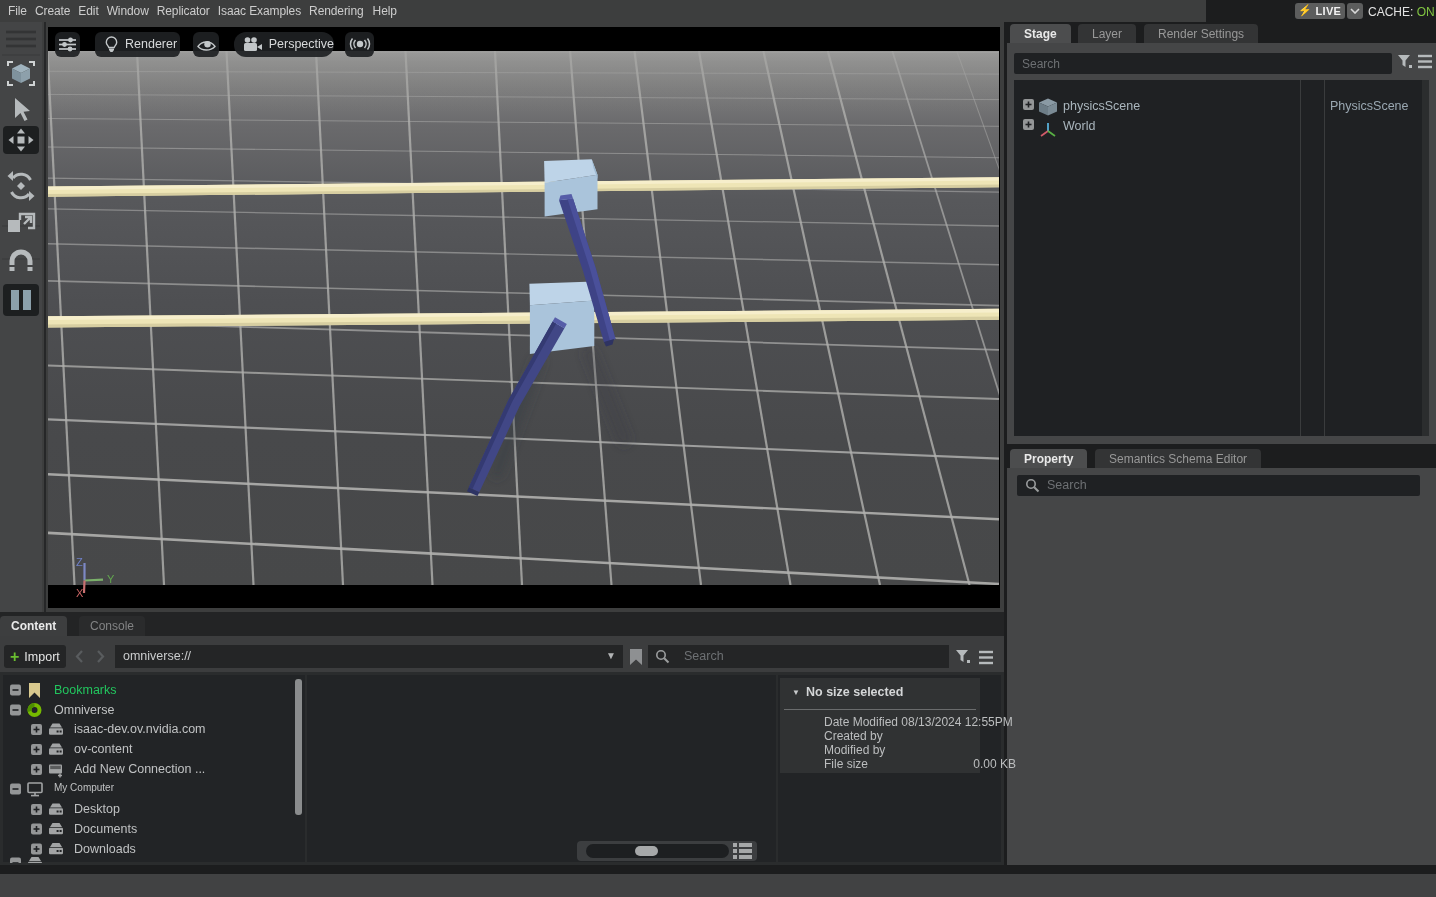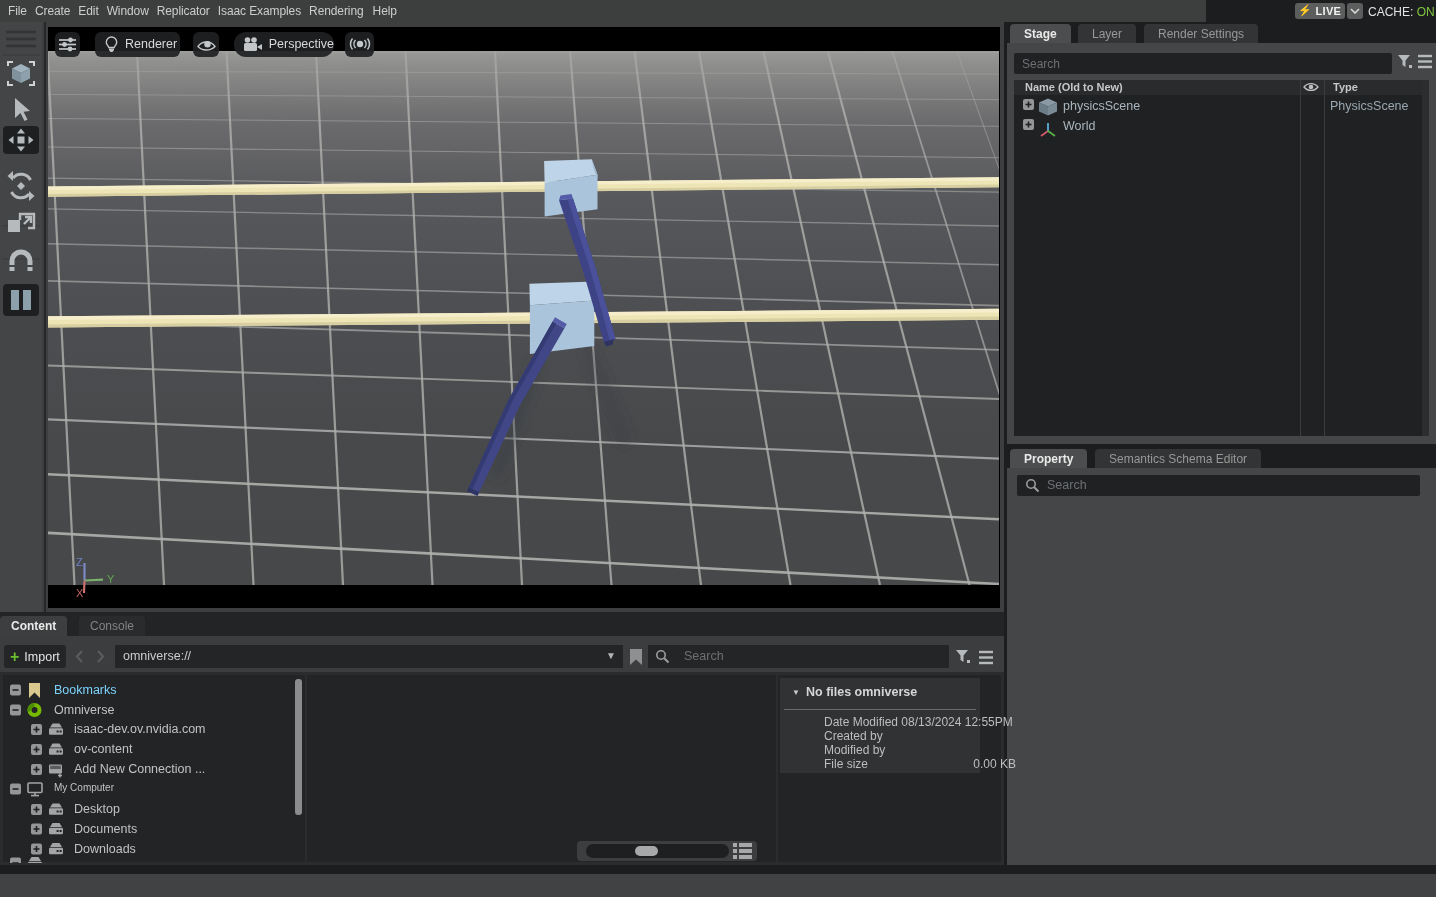--- a/index.html
+++ b/index.html
@@ -242,28 +242,20 @@
  <path d="M 1,4 L 13,4 L 8.5,9.5 L 8.5,16 L 5.5,14 L 5.5,9.5 Z" fill="#b6babc"></path>
  <rect x="12" y="14" width="3" height="3" fill="#b6babc"></rect>
  <g stroke="#b6babc" stroke-width="2.4">
           <line x1="21" y1="5" x2="35" y2="5"></line>
           <line x1="21" y1="10.5" x2="35" y2="10.5"></line>
           <line x1="21" y1="16" x2="35" y2="16"></line>
         </g>
 </svg>
 
     <div class="abs" style="left:7px;top:58px;width:415px;height:356px;background:#1f2123;">
-      <div class="abs" style="left:0;top:0;width:415px;height:15px;background:#292b2c;color:#c8c8c8;font-size:11px;font-weight:bold;">
-        <span class="abs" style="left:11px;top:1px;">Name (Old to New)</span>
-        <svg class="abs" style="left:289px;top:1px;" width="16" height="12">
-            <path d="M 1,6 C 4.5,1.5 11.5,1.5 15,6 C 11.5,10.5 4.5,10.5 1,6 Z" fill="none" stroke="#c0c0c0" stroke-width="1.3"></path>
-            <circle cx="8" cy="6" r="2.3" fill="#c0c0c0"></circle>
-          </svg>
-        <span class="abs" style="left:319px;top:1px;">Type</span>
-      </div>
       <div class="abs" style="left:286px;top:0;width:1px;height:356px;background:#3a3c3d;"></div>
       <div class="abs" style="left:310px;top:0;width:1px;height:356px;background:#3a3c3d;"></div>
       <div class="abs" style="left:408px;top:0;width:7px;height:356px;background:#2b2d2e;"></div>
 
 <svg class="abs" style="left:0;top:15px;" width="415" height="50">
   <rect x="9" y="4" width="11" height="11" rx="2" fill="#949697"></rect>
           <line x1="11.5" y1="9.5" x2="17.5" y2="9.5" stroke="#1f2123" stroke-width="1.6"></line>
           <line x1="14.5" y1="6.5" x2="14.5" y2="12.5" stroke="#1f2123" stroke-width="1.6"></line>
   <polygon points="34,3.5 43,7.5 34,11.5 25,7.5" fill="#8a9aa4"></polygon>
   <polygon points="25,7.5 34,11.5 34,20.5 25,16.5" fill="#6d7d87"></polygon>
@@ -389,21 +381,21 @@
           <rect x="46" y="172.7" width="14" height="6.5" rx="1.2" fill="#a2a4a5"></rect>
           <rect x="53.6" y="175" width="2" height="2" fill="#222426"></rect>
           <rect x="56.6" y="175" width="2" height="2" fill="#222426"></rect>
           <rect x="7" y="182.5" width="11" height="11" rx="2" fill="#949697"></rect>
           <line x1="9.5" y1="188.0" x2="15.5" y2="188.0" stroke="#1f2123" stroke-width="1.6"></line>
           <path d="M 26,186 L 28.5,182 L 35.5,182 L 38,186 Z" fill="#a2a4a5"></path>
           <rect x="25" y="186.7" width="14" height="6.5" rx="1.2" fill="#a2a4a5"></rect>
           <rect x="32.6" y="189" width="2" height="2" fill="#222426"></rect>
           <rect x="35.6" y="189" width="2" height="2" fill="#222426"></rect>
         </svg>
-        <span class="abs" style="left:51px;top:7.5px;font-size:12.5px;color:#7dd3fc;">Bookmarks</span>
+        <span class="abs" style="left:51px;top:7.5px;font-size:12.5px;color:#22c55e;">Bookmarks</span>
         <span class="abs" style="left:51px;top:27.5px;font-size:12.5px;color:#c0c2c3;">Omniverse</span>
         <span class="abs" style="left:71px;top:47.0px;font-size:12.5px;color:#c0c2c3;">isaac-dev.ov.nvidia.com</span>
         <span class="abs" style="left:71px;top:67.0px;font-size:12.5px;color:#c0c2c3;">ov-content</span>
         <span class="abs" style="left:71px;top:87.0px;font-size:12.5px;color:#c0c2c3;">Add New Connection ...</span>
         <span class="abs" style="left:51px;top:106.5px;font-size:10px;color:#c0c2c3;">My Computer</span>
         <span class="abs" style="left:71px;top:127.0px;font-size:12.5px;color:#c0c2c3;">Desktop</span>
         <span class="abs" style="left:71px;top:146.5px;font-size:12.5px;color:#c0c2c3;">Documents</span>
         <span class="abs" style="left:71px;top:166.5px;font-size:12.5px;color:#c0c2c3;">Downloads</span>
       <div class="abs" style="left:292px;top:4px;width:7px;height:136px;background:#8a8c8d;border-radius:3px;"></div>
     </div>
@@ -423,21 +415,21 @@
               <rect x="6" y="12" width="13" height="4"></rect>
             </g>
   </svg>
 </div>
 
     </div>
     <div class="abs" style="left:778px;top:39px;width:223px;height:187px;background:#222426;">
 
 <div class="abs" style="left:2px;top:3px;width:200px;height:95px;background:#303233;">
   <span class="abs" style="left:12px;top:10px;color:#c8cacb;font-size:8px;">▼</span>
-  <span class="abs" style="left:26px;top:7px;color:#d4d6d7;font-size:12.5px;font-weight:bold;">No files omniverse</span>
+  <span class="abs" style="left:26px;top:7px;color:#d4d6d7;font-size:12.5px;font-weight:bold;">No size selected</span>
   <div class="abs" style="left:4px;top:31px;width:192px;height:1px;background:#6a6c6d;"></div>
   <div class="abs" style="left:4px;top:37px;width:192px;color:#bcbebf;font-size:12px;line-height:14px;margin-left:40px;">
     Date Modified 08/13/2024 12:55PM<br>Created by<br>Modified by<br>File size<span style="float:right;">0.00 KB</span>
   </div>
 </div>
 
     </div>
   </div>
 </div>
 

